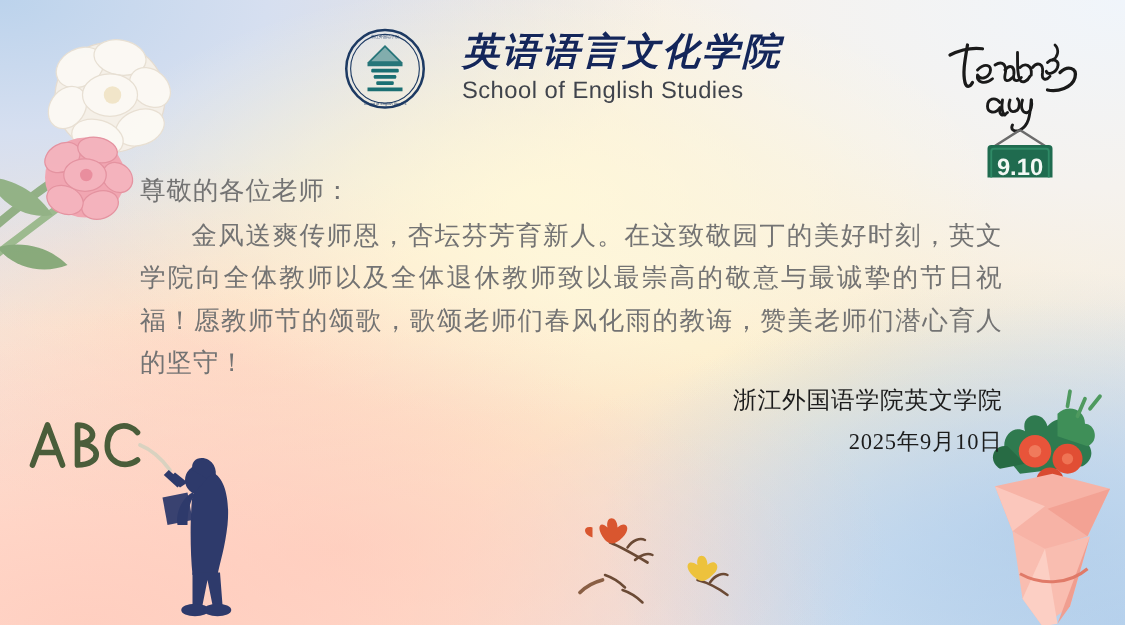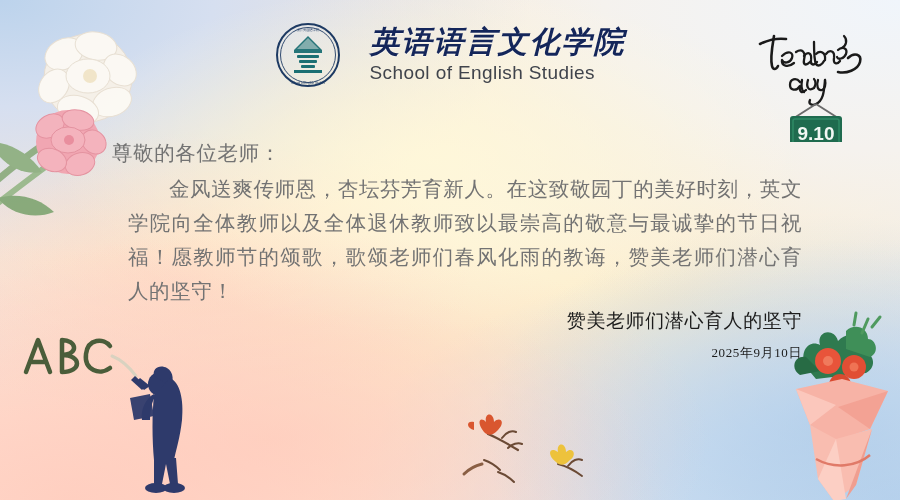--- a/index.html
+++ b/index.html
@@ -71,29 +71,29 @@
     position:absolute; left:112px; top:136px; width:690px;
     color:#737373;
     font-family:"Liberation Serif", serif;
     font-size:20.5px;
     line-height:34px;
     letter-spacing:.6px;
     text-align:justify;
     text-justify:inter-ideograph;
   }
   #salutation { margin-bottom:2px; }
-  #body-text { text-indent:2em;margin-left:16px; }
+  #body-text { text-indent:2em; }
 
   #signature {
     position:absolute; right:98px; top:305px;
     text-align:right;
     font-family:"Liberation Serif", serif;
     color:#1c1c1c; font-size:19px; line-height:32px; letter-spacing:.6px;
   }
-  #sign-date { font-size:13px; }
+  #sign-date { font-size:18px; }
 </style>
 </head>
 <body>
 
 <div id="card">
 
   <div class="bg bg-base"></div>
   <div class="bg bg-warm"></div>
   <div class="bg bg-veil"></div>
 
@@ -252,17 +252,17 @@
       <div id="title-en">School of English Studies</div>
     </div>
   </div>
 
   <div id="letter">
     <div id="salutation">尊敬的各位老师：</div>
     <div id="body-text">金风送爽传师恩，杏坛芬芳育新人。在这致敬园丁的美好时刻，英文学院向全体教师以及全体退休教师致以最崇高的敬意与最诚挚的节日祝福！愿教师节的颂歌，歌颂老师们春风化雨的教诲，赞美老师们潜心育人的坚守！</div>
   </div>
 
   <div id="signature">
-    <div>赞美老师们潜心育人的坚守</div>
+    <div>浙江外国语学院英文学院</div>
     <div id="sign-date">2025年9月10日</div>
   </div>
 
 </div>
 
 </body></html>

